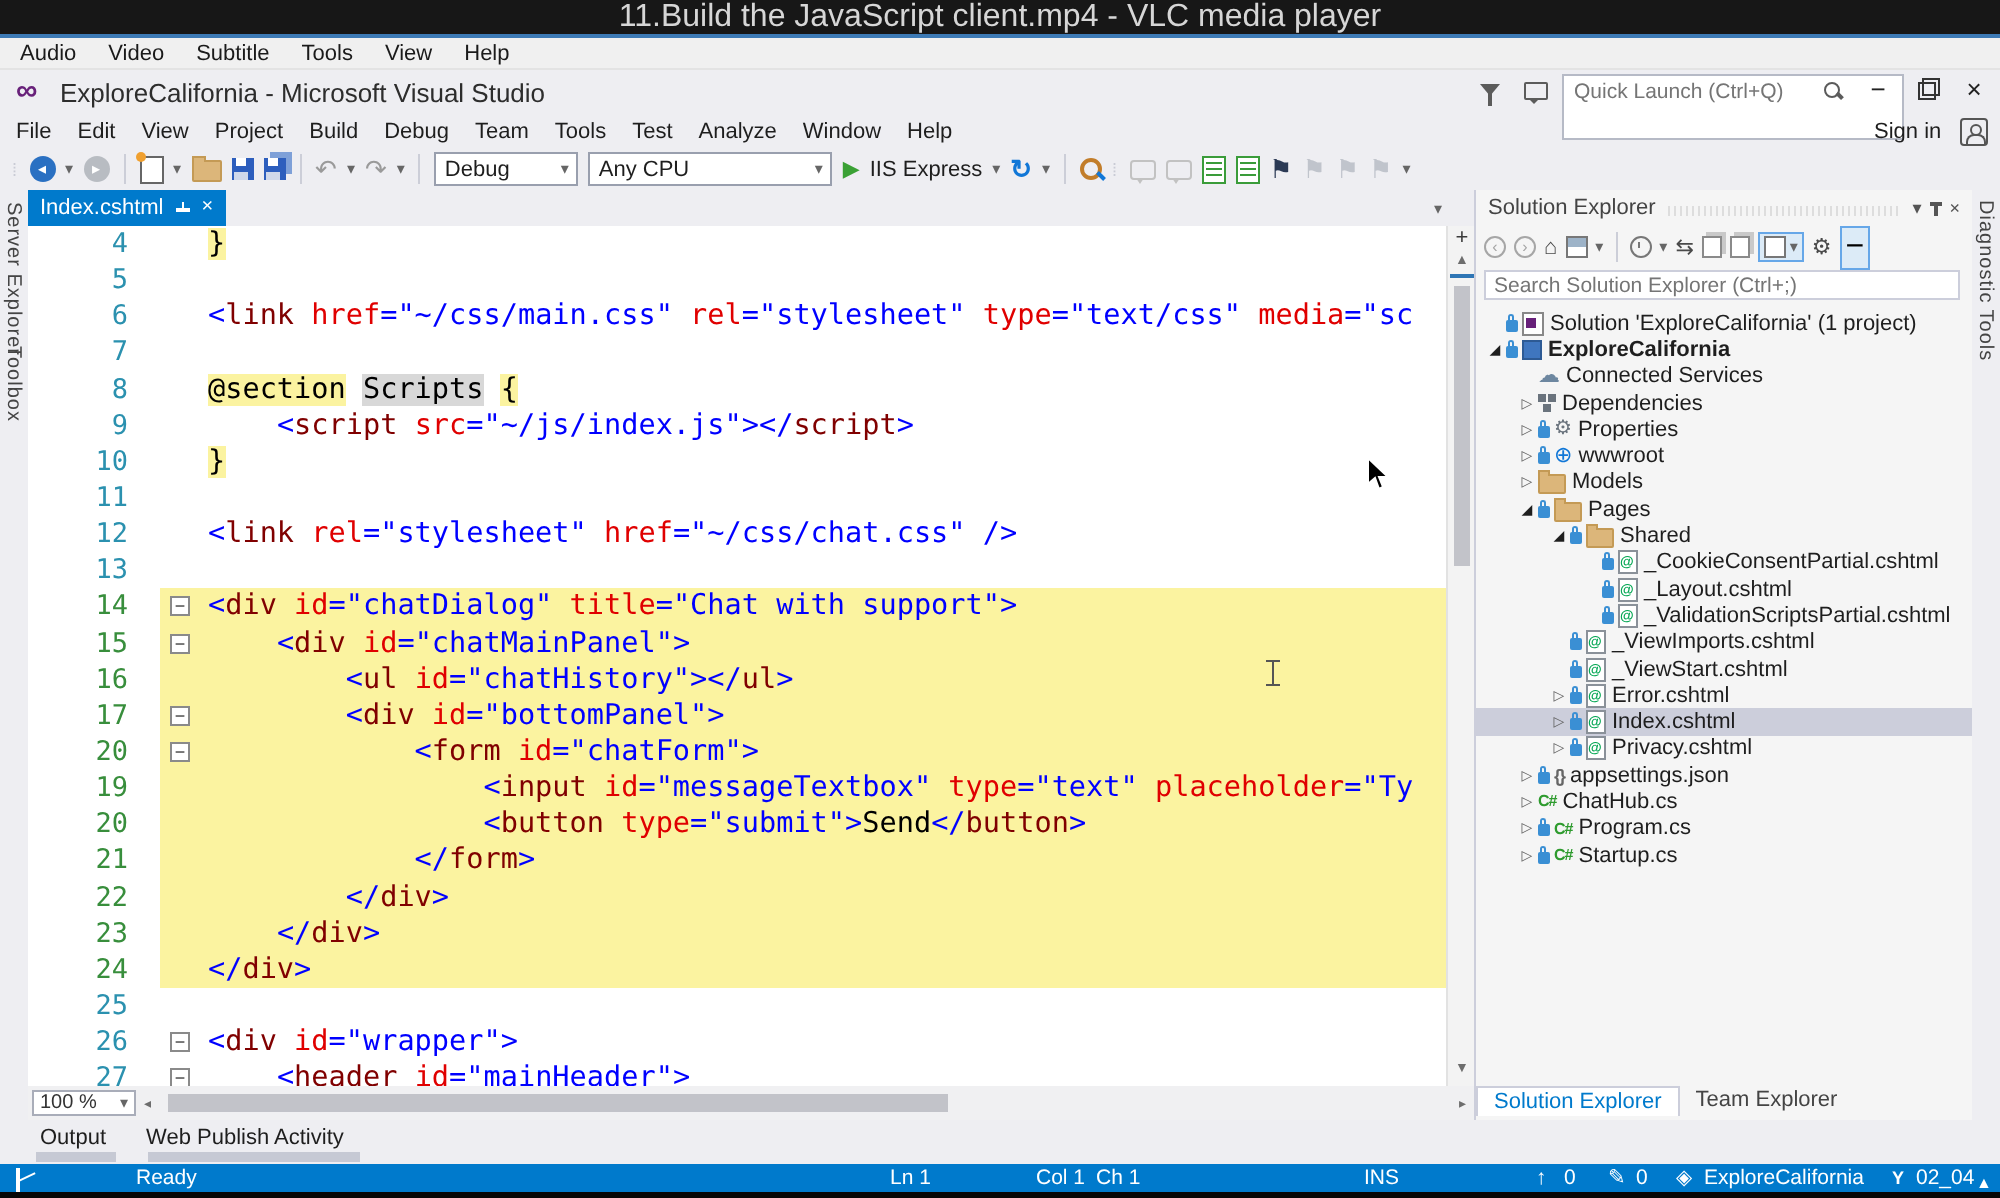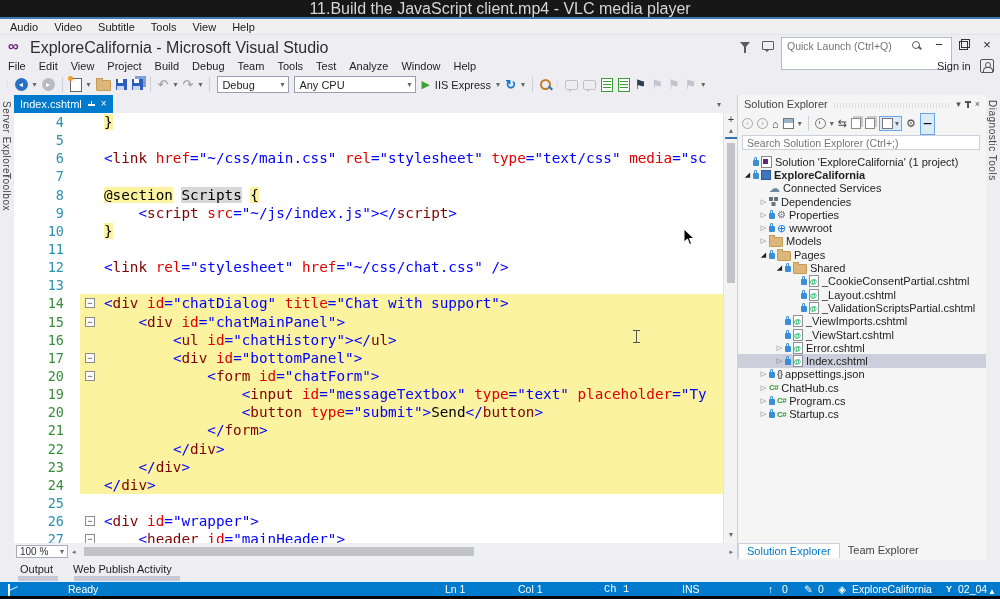--- a/index.html
+++ b/index.html
@@ -10,21 +10,21 @@
   
   #vlc-titlebar{top:0;left:0;right:0;height:17px;background:#171717;color:#d6d6d6;
     font-size:16px;text-align:center;line-height:17px;}
   #vlc-accent{top:17px;left:0;right:0;height:2px;background:#3d7ab5;}
   #vlc-menubar{top:19px;left:0;right:0;height:16px;background:#f0f0f0;display:flex;align-items:center;
     padding-left:10px;gap:16px;font-size:11px;color:#1a1a1a;border-bottom:1px solid #e3e3e3;box-sizing:border-box;}
 
   
   #vs-titlebar{top:35px;left:0;right:0;height:22px;background:#eeeef2;}
   #vs-logo{left:8px;top:3px;width:16px;height:16px;color:#68217a;font-size:15px;font-weight:bold;line-height:16px;}
-  #vs-title{left:30px;top:4px;font-size:16px;color:#2d2d2d;}
+  #vs-title{left:30px;top:4px;font-size:13px;color:#2d2d2d;}
   .funnel{left:740px;top:7px;width:0;height:0;border-left:5px solid transparent;border-right:5px solid transparent;border-top:6px solid #5b5b5b;}
   .funnel::after{content:"";position:absolute;left:-1px;top:-2px;width:2px;height:7px;background:#5b5b5b;}
   .feedback{left:762px;top:6px;width:10px;height:7px;border:1px solid #5b5b5b;border-radius:1px;}
   .feedback::after{content:"";position:absolute;left:1px;bottom:-3px;border-left:3px solid transparent;border-right:3px solid transparent;border-top:3px solid #5b5b5b;}
   #quick-launch{left:781px;top:2px;width:146px;height:15px;background:#fff;border:1px solid #b6bac6;
     font-size:10.5px;color:#767676;padding:0 18px 16px 5px;font-family:"Liberation Sans",sans-serif;}
   .mag{position:absolute;width:6px;height:6px;border:1.5px solid #5b5b5b;border-radius:50%;}
   .mag::after{content:"";position:absolute;left:5px;top:5px;width:4px;height:1.5px;background:#5b5b5b;transform:rotate(45deg);}
   #ql-mag{left:912px;top:6px;}
   .winbtn{top:1px;width:22px;height:18px;text-align:center;font-size:13px;color:#222;line-height:18px;}
@@ -179,21 +179,21 @@
   #wm-word{font-size:16px;font-weight:bold;color:#c3c6cf;text-shadow:0 0 1px #aeb2bd;}
   #wm-in{font-size:13px;font-weight:bold;color:#f0f1f5;background:#b9bdc8;border-radius:2px;padding:0 2px;}
   #wm-learning{font-size:10px;font-weight:bold;color:#c8ccd6;letter-spacing:2px;}
 
   
   #statusbar{top:582px;left:0;right:0;height:14px;background:#007acc;color:#fff;font-size:10.5px;}
   .sb{top:1px;line-height:13px;}
   #sb-icon{left:8px;top:3px;width:9px;height:8px;border:1px solid #fff;position:relative;}
   #sb-icon::after{content:"";position:absolute;left:0;top:3px;width:9px;height:1px;background:#fff;transform:rotate(-25deg);}
   #sb-ready{left:28px;margin-left:40px;}
-  #sb-ln{left:445px;} #sb-col{left:518px;} #sb-ch{left:604px;font-family:Liberation Mono, monospace;} #sb-ins{left:682px;}
+  #sb-ln{left:445px;} #sb-col{left:518px;} #sb-ch{left:548px;} #sb-ins{left:682px;}
   #sb-up{left:768px;} #sb-up-n{left:782px;}
   #sb-pen{left:804px;} #sb-pen-n{left:818px;}
   #sb-repo-ic{left:838px;} #sb-repo{left:852px;}
   #sb-branch-ic{left:946px;font-size:9px;font-weight:bold;} #sb-branch{left:958px;} #sb-caret{left:988px;font-size:8px;top:3px;}
 
   #black-strip{top:596px;left:0;right:0;height:3px;background:#060606;}
 
   
   #mouse-cursor{left:683px;top:228px;}
   #ibeam{left:632px;top:330px;width:9px;height:13px;}
@@ -545,20 +545,26 @@
             <span class="ic ic-lock"></span>
             <span class="ic ic-razor"></span>
             <span class="tree-label">Error.cshtml</span>
           </div>
           <div class="tree-row sel" style="padding-left: 36px;">
             <span class="tw">▷</span>
             <span class="ic ic-lock"></span>
             <span class="ic ic-razor"></span>
             <span class="tree-label">Index.cshtml</span>
           </div>
+          <div class="tree-row" style="padding-left: 36px;">
+            <span class="tw">▷</span>
+            <span class="ic ic-lock"></span>
+            <span class="ic ic-razor"></span>
+            <span class="tree-label">Privacy.cshtml</span>
+          </div>
           <div class="tree-row" style="padding-left: 20px;">
             <span class="tw">▷</span>
             <span class="ic ic-lock"></span>
             <span class="ic ic-json">{}</span>
             <span class="tree-label">appsettings.json</span>
           </div>
           <div class="tree-row" style="padding-left: 20px;">
             <span class="tw">▷</span>
             <span class="ic ic-cs">C#</span>
             <span class="tree-label">ChatHub.cs</span>

